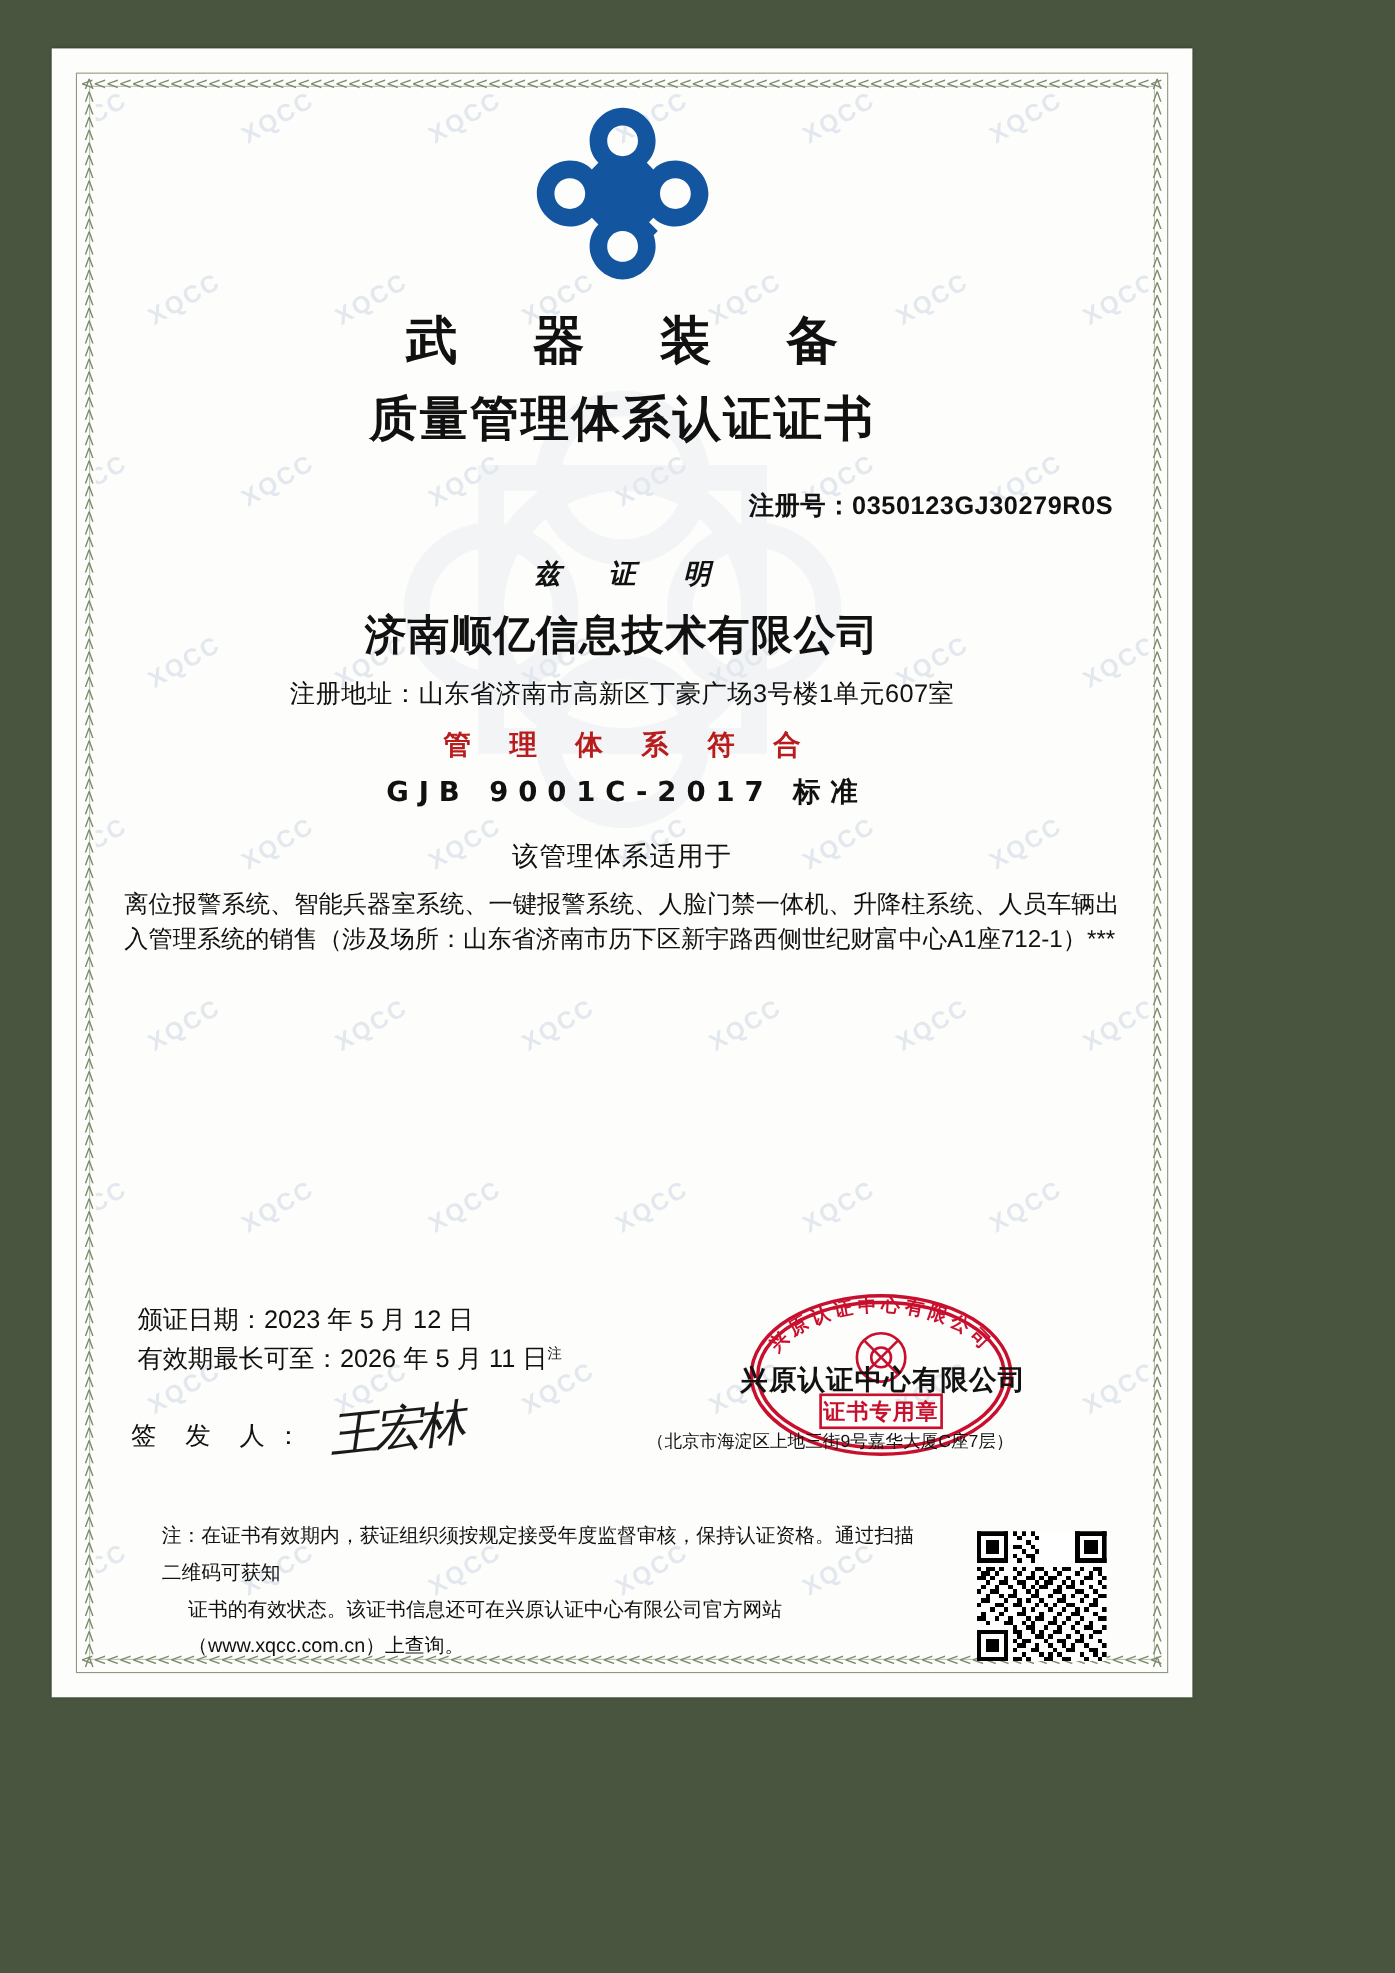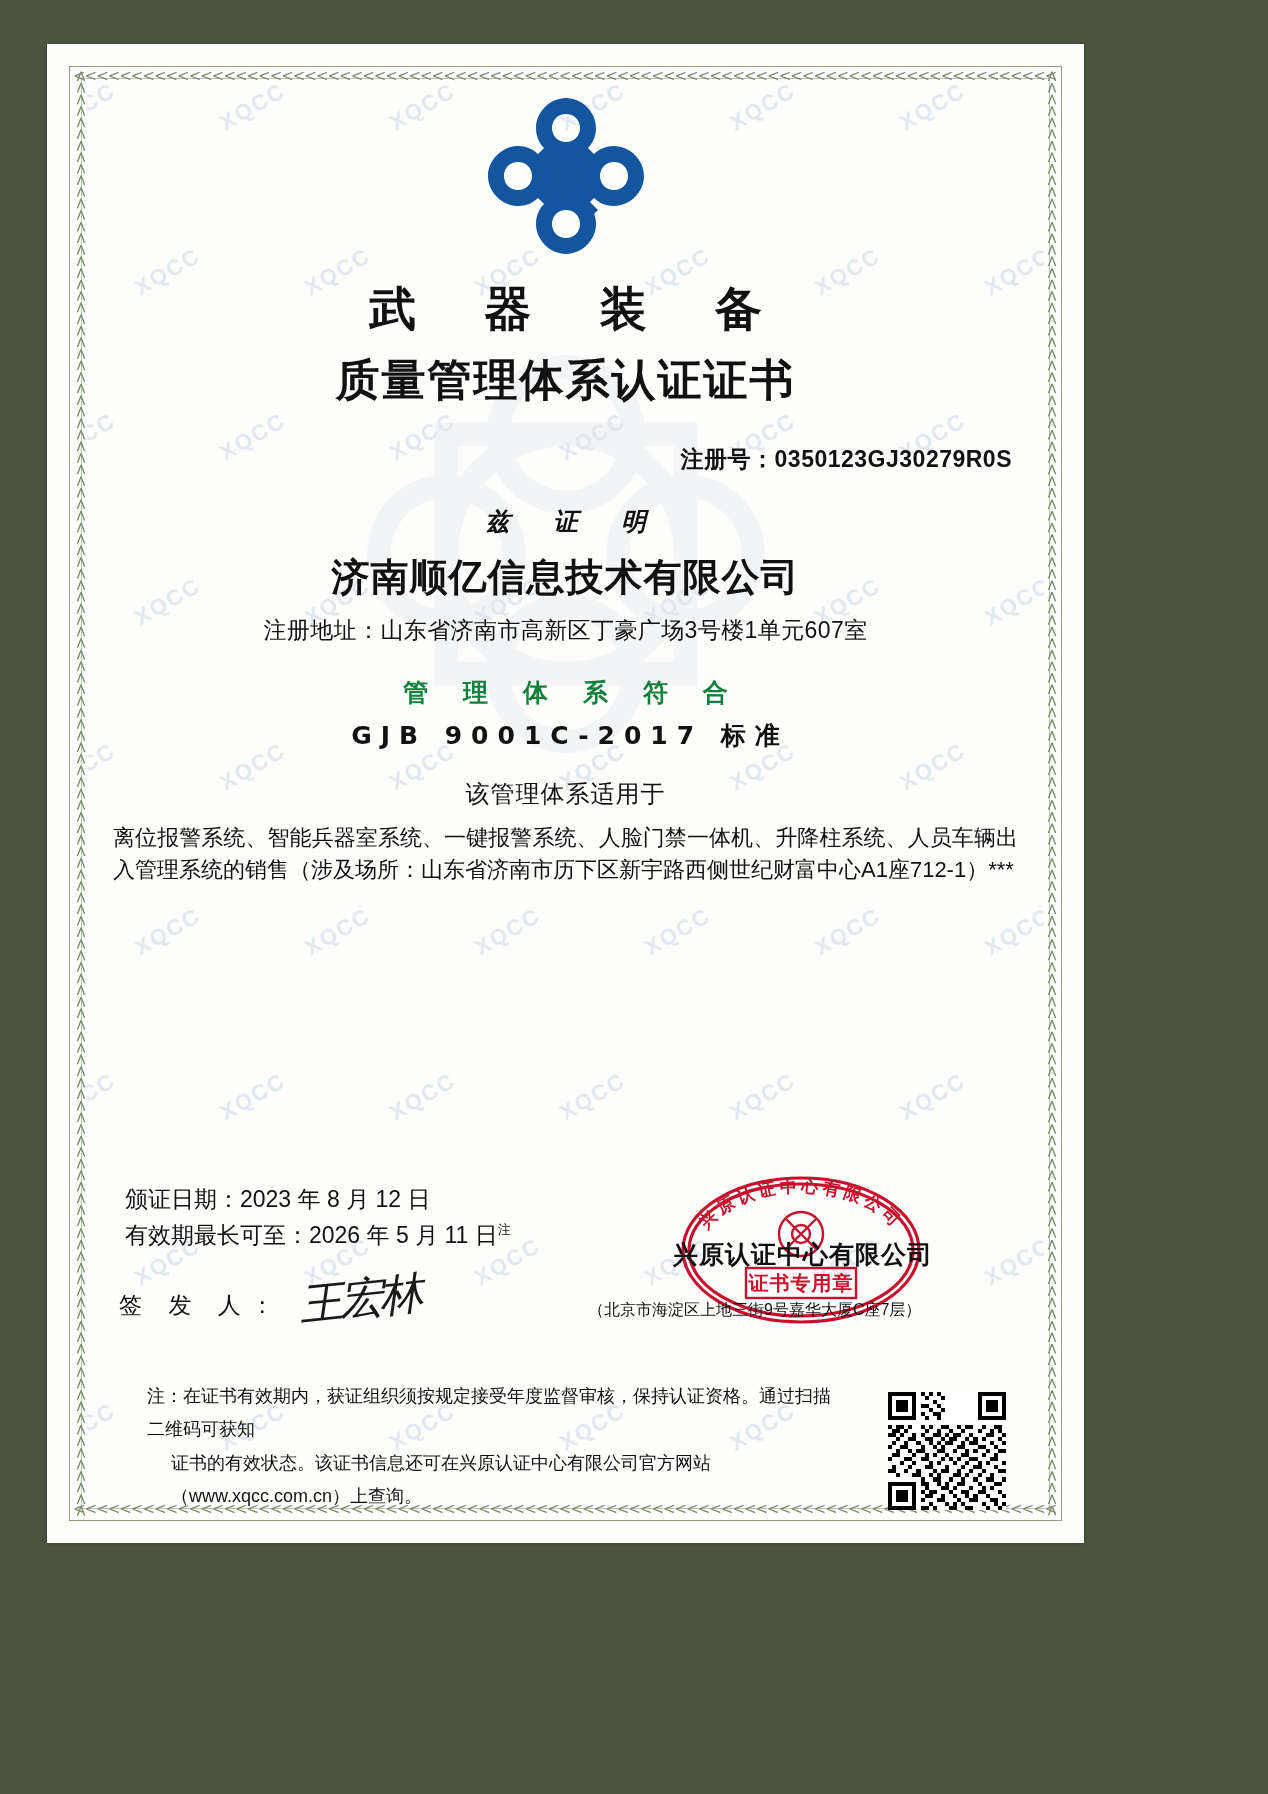--- a/index.html
+++ b/index.html
@@ -130,27 +130,27 @@
     letter-spacing:1px;
   }
   .addr,.credit{
     margin-top:12px;
     text-align:center;
     font-size:23px;
     color:#111;
     letter-spacing:.4px;
   }
   .sys-conform{
-    margin-top:30px;
+    margin-top:14px;
     text-align:center;
     font-size:25px;
     font-weight:bold;
     letter-spacing:14px;
     text-indent:14px;
-    color:#15803d;
+    color:#b91c1c;
   }
   .standard{
     margin-top:10px;
     text-align:center;
     font-size:25px;
     font-weight:bold;
     letter-spacing:9px;
     text-indent:9px;
     color:#111;
     font-family:"DejaVu Sans","Liberation Sans",sans-serif;
@@ -345,21 +345,21 @@
     <div class="sys-conform">管 理 体 系 符 合</div>
     <div class="standard">GJB 9001C-2017 标准</div>
 
     <div class="applies">该管理体系适用于</div>
     <div class="scope">离位报警系统、智能兵器室系统、一键报警系统、人脸门禁一体机、升降柱系统、人员车辆出入管理系统的销售（涉及场所：山东省济南市历下区新宇路西侧世纪财富中心A1座712-1）***</div>
 
     <div class="bottom">
 
       <div class="dates">
         <div>
-          <span>颁证日期：</span><span>2023 年 8 月 12 日</span>
+          <span>颁证日期：</span><span>2023 年 5 月 12 日</span>
         </div>
         <div>
           <span>有效期最长可至：</span><span>2026 年 5 月 11 日</span><span class="sup">注</span>
         </div>
       </div>
 
       <div class="signer">签 发 人：</div>
       <div class="sign-script">王宏林</div>
 
       <div class="seal-area">

